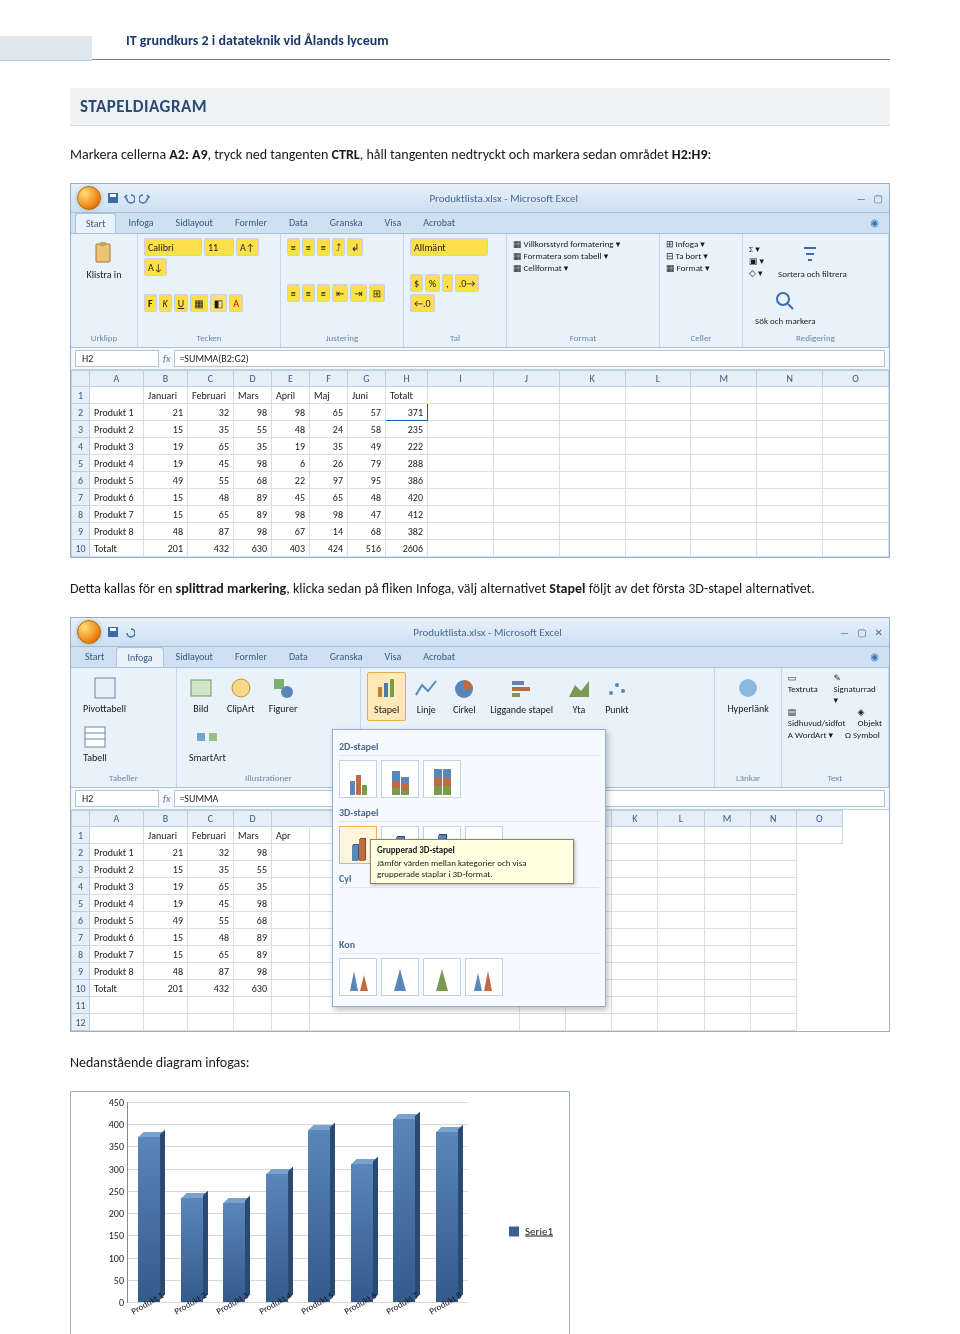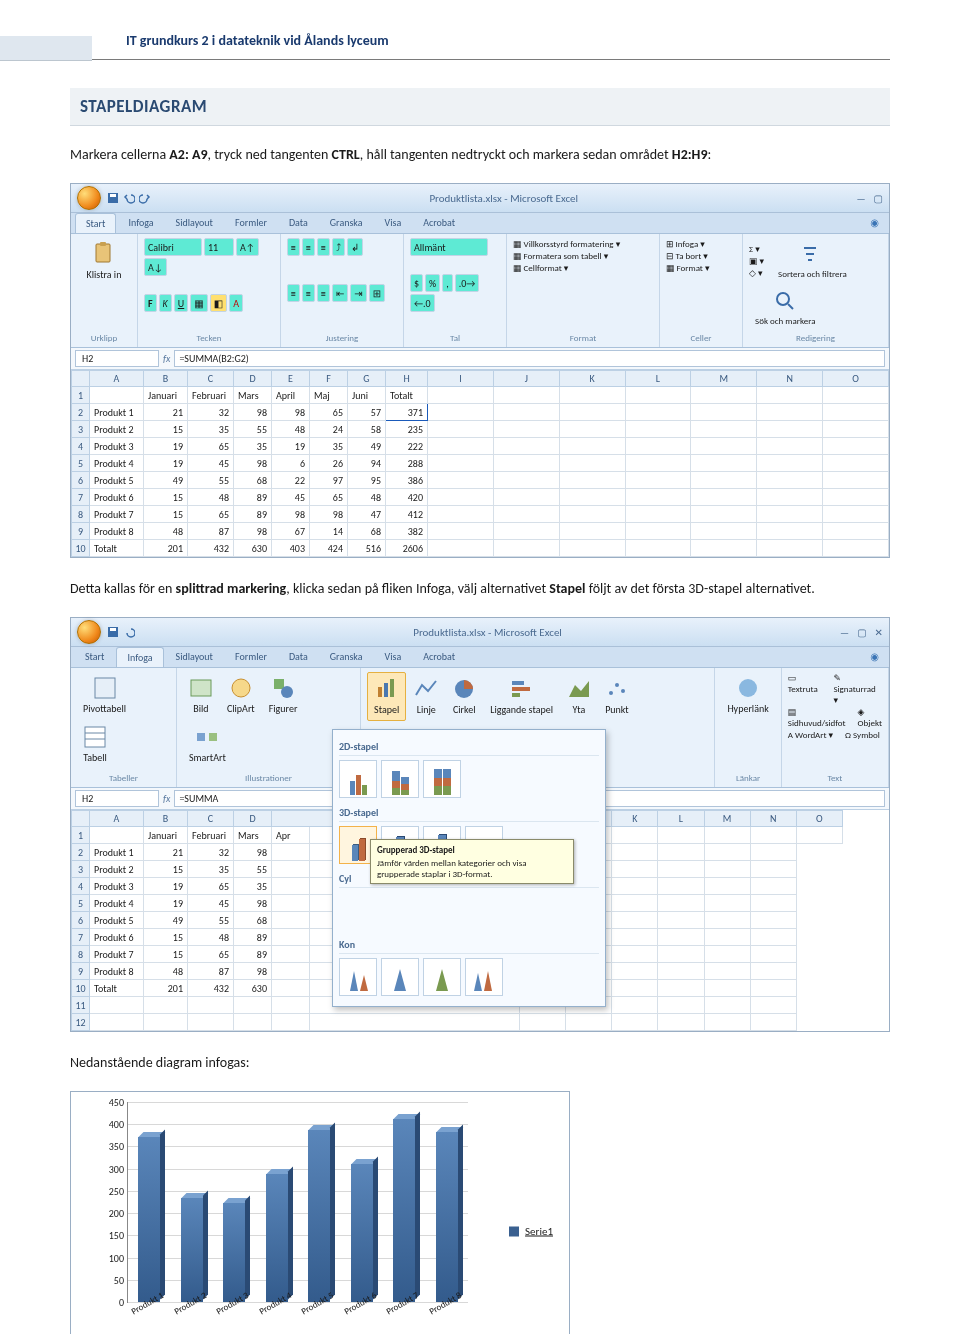--- a/index.html
+++ b/index.html
@@ -18,21 +18,21 @@
   .qat .ic{width:12px;height:12px;}
   .title-center{flex:1;text-align:center;color:#4a6a90;font-size:11px;}
   .winbtns{display:flex;gap:8px;color:#4a6a90;}
   .tabs{display:flex;gap:2px;padding:0 4px;background:#cfe0f2;}
   .tab{padding:3px 10px;color:#3a5a80;cursor:default;}
   .tab.active{background:#e9f2fb;border:1px solid #a9c1da;border-bottom:none;border-radius:3px 3px 0 0;}
   .ribbon{display:flex;background:#e9f2fb;border-top:1px solid #a9c1da;border-bottom:1px solid #a9c1da;min-height:70px;}
   .grp{border-right:1px solid #c5d6e8;padding:4px 6px;display:flex;flex-direction:column;justify-content:space-between;}
   .grp-title{text-align:center;color:#6a88a6;font-size:9px;padding-top:2px;}
   .btnrow{display:flex;gap:2px;flex-wrap:wrap;align-items:center;}
-  .rbtn{background:#5eead4;border:1px solid #c2d4e6;border-radius:2px;padding:1px 3px;display:inline-flex;align-items:center;gap:2px;min-height:14px;}
+  .rbtn{background:#fde047;border:1px solid #c2d4e6;border-radius:2px;padding:1px 3px;display:inline-flex;align-items:center;gap:2px;min-height:14px;}
   .btn-lg{display:flex;flex-direction:column;align-items:center;padding:4px 6px;}
   .btn-lg .ic{width:24px;height:24px;margin-bottom:2px;}
   .ic{display:inline-block;}
   .fbar{display:flex;align-items:center;background:#f4f8fc;border-bottom:1px solid #bcd0e4;padding:2px 4px;gap:4px;}
   .namebox{border:1px solid #b0c4da;background:#fff;padding:1px 6px;width:70px;}
   .fx{font-style:italic;color:#5a7aa0;}
   .fxinput{flex:1;border:1px solid #b0c4da;background:#fff;padding:1px 4px;}
   
   table.grid{border-collapse:collapse;width:100%;background:#fff;font-size:10px;table-layout:fixed;}
   table.grid th{background:#e6eff8;border:1px solid #bcd0e4;padding:1px 0;font-weight:normal;color:#3a5a80;text-align:center;}
@@ -340,21 +340,21 @@
             <td></td>
           </tr>
           <tr>
             <th class="rh">5</th>
             <td class="l">Produkt 4</td>
             <td>19</td>
             <td>45</td>
             <td>98</td>
             <td>6</td>
             <td>26</td>
-            <td>94</td>
+            <td>79</td>
             <td>288</td>
             <td></td>
             <td></td>
             <td></td>
             <td></td>
             <td></td>
             <td></td>
             <td></td>
           </tr>
           <tr>

